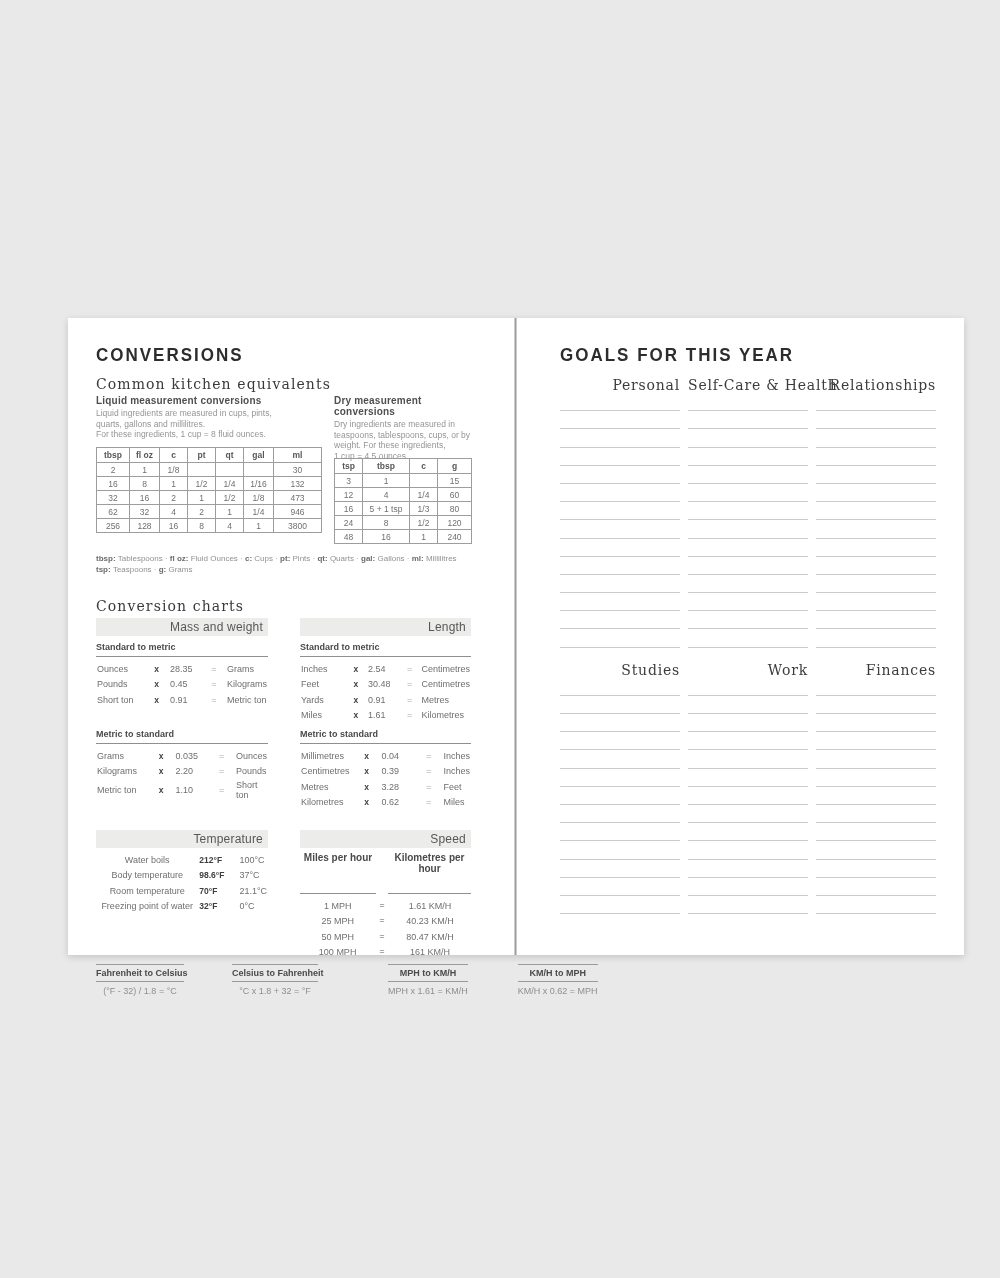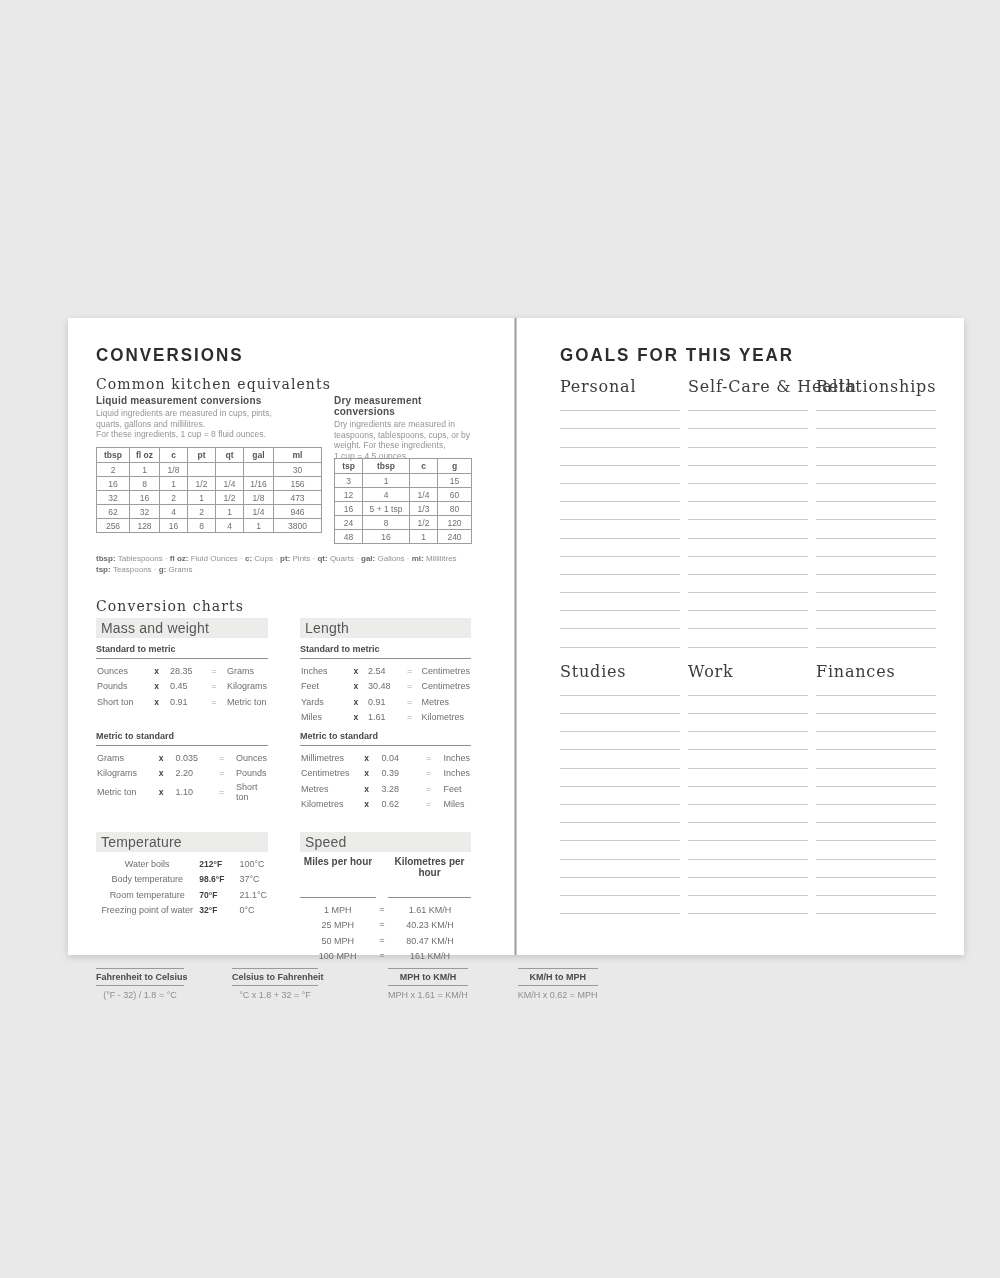--- a/index.html
+++ b/index.html
@@ -43,21 +43,21 @@
   .kv-table th{font-weight:bold;color:#575757;height:14px;}
 
   .footnote{margin-top:9px;}
   .fn-line{font-size:8px;color:#919191;line-height:11px;white-space:nowrap;}
   .abbr-b{font-weight:bold;color:#6c6c6c;}
   .abbr-sep{color:#aeaeae;}
 
   .charts-grid{display:flex;margin-top:4px;}
   .ccol-l{width:172px;margin-right:32px;}
   .ccol-r{width:171px;}
-  .graybar{background:#ececeb;color:#575757;font-size:14px;padding:2px 5px 2px;letter-spacing:.2px;}
+  .graybar{background:#ececeb;color:#575757;font-size:12px;padding:2px 5px 2px;letter-spacing:.2px;text-align:right;}
   .subhead{
     font-size:9px;font-weight:bold;color:#4a4a4a;
     padding:6px 0 4px;border-bottom:1px solid #8f8f8f;
   }
   .rows-area{overflow:hidden;}
   .rows-std{height:66px;}
   .rows-metric{height:82px;}
   .rows-row2{height:68px;}
   .conv-table{border-collapse:collapse;width:100%;margin-top:4px;}
   .conv-table td{font-size:9px;color:#6f6f6f;height:13.5px;vertical-align:middle;text-align:left;}
@@ -89,22 +89,22 @@
   .fb4{width:84px;}
   .fh{font-size:9px;font-weight:bold;color:#4a4a4a;text-align:center;
       padding:3px 0 3px;border-bottom:1px solid #9a9a9a;white-space:nowrap;}
   .ff{font-size:9px;color:#8e8e8e;text-align:center;padding-top:4px;white-space:nowrap;}
 
   
   .goals-grid{display:flex;width:376px;margin-top:13px;}
   .gcol{width:120px;margin-right:8px;}
   .gcol:last-child{margin-right:0;}
   .goal-h{
-    font-family:"DejaVu Serif",serif;font-size:16px;letter-spacing:.8px;color:#3c3c3c;
-    text-align:left;white-space:nowrap;height:16px;
+    font-family:"DejaVu Serif",serif;font-size:14px;letter-spacing:.8px;color:#3c3c3c;
+    text-align:right;white-space:nowrap;height:16px;
   }
   .g2{margin-top:14px;}
   .rule-line{height:18.2px;border-bottom:1px solid #cbcbcb;box-sizing:border-box;}
   .text-line{white-space:nowrap;}
 </style>
 </head>
 <body>
 
 <div class="spread">
 
@@ -152,21 +152,21 @@
                 <td class="c5"></td>
                 <td class="c6">30</td>
               </tr>
               <tr>
                 <td class="c0">16</td>
                 <td class="c1">8</td>
                 <td class="c2">1</td>
                 <td class="c3">1/2</td>
                 <td class="c4">1/4</td>
                 <td class="c5">1/16</td>
-                <td class="c6">156</td>
+                <td class="c6">132</td>
               </tr>
               <tr>
                 <td class="c0">32</td>
                 <td class="c1">16</td>
                 <td class="c2">2</td>
                 <td class="c3">1</td>
                 <td class="c4">1/2</td>
                 <td class="c5">1/8</td>
                 <td class="c6">473</td>
               </tr>

